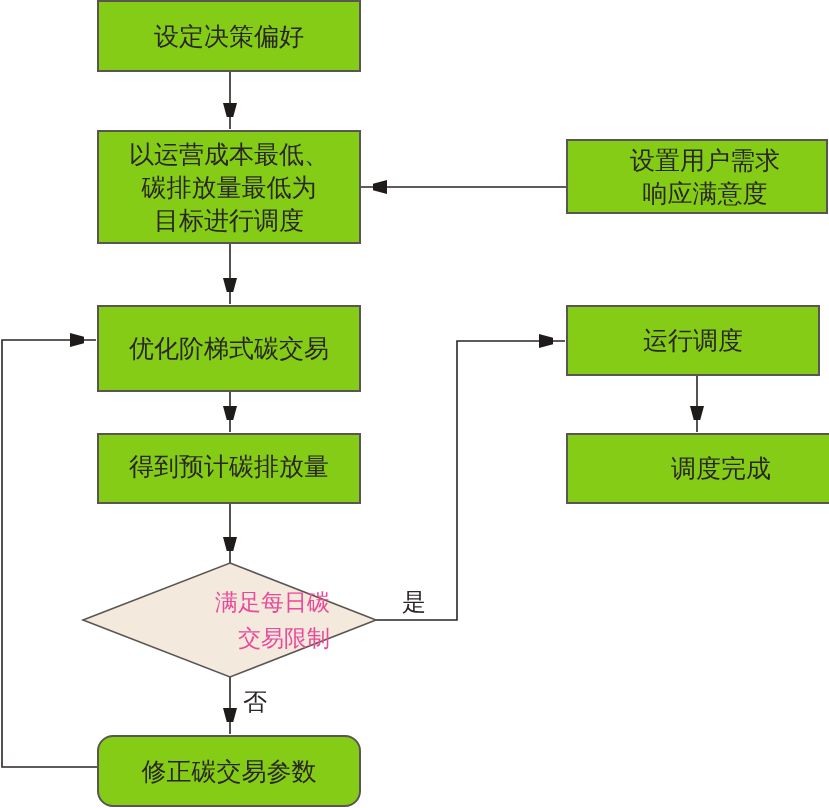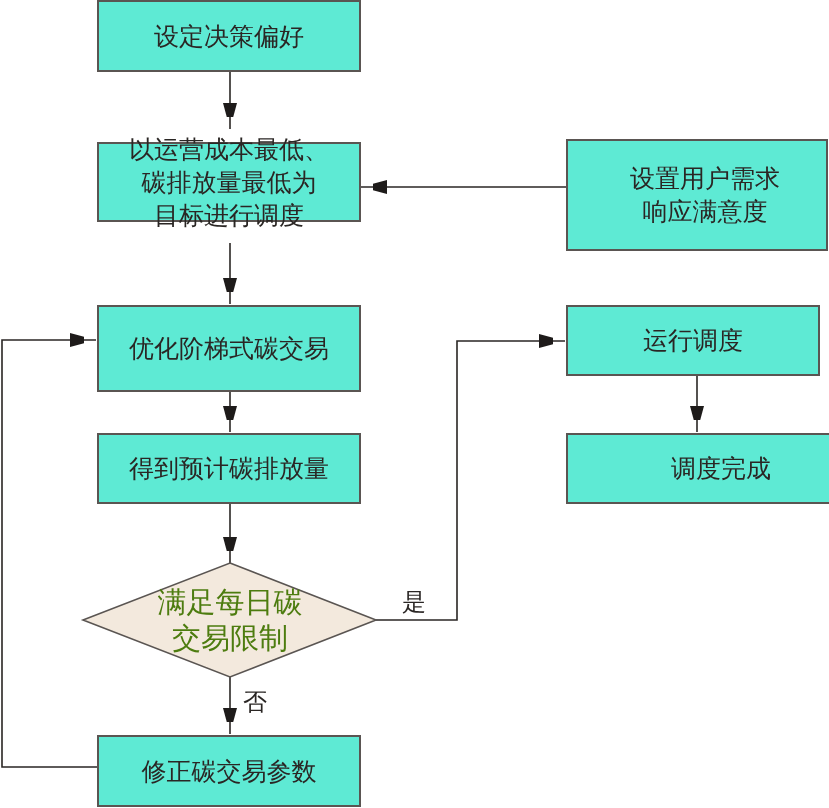--- a/index.html
+++ b/index.html
@@ -1,22 +1,22 @@
 <!DOCTYPE html>
 <html><head>
 <meta charset="utf-8">
 <style>
   html, body { margin:0; padding:0; background:#ffffff; }
   body { width:829px; height:808px; position:relative; overflow:hidden; font-family:"DejaVu Serif", serif; }
   svg { position:absolute; left:0; top:0; }
-  .box { position:absolute; background:#5eead4; border:2px solid #5a5552; box-sizing:border-box;
+  .box { position:absolute; background:#84cc16; border:2px solid #5a5552; box-sizing:border-box;
          display:flex; align-items:center; justify-content:center; text-align:center;
          font-size:25px; color:#2a2624; line-height:33px; white-space:pre-line; }
   .label { position:absolute; font-size:24px; color:#2a2624; }
-  .dtext { position:absolute; font-size:29px; color:#4d7c0f; text-align:center; line-height:36px; white-space:pre-line; }
+  .dtext { position:absolute; font-size:23px; color:#ec4899; text-align:right; line-height:36px; white-space:pre-line; }
 </style>
 </head>
 <body>
 
 <svg width="829" height="808">
   <defs>
     <marker id="arr" markerWidth="12" markerHeight="12" refX="11" refY="6" orient="auto" markerUnits="userSpaceOnUse">
       <path d="M0,0 L12,6 L0,12 Z" fill="#1e1b1a"></path>
     </marker>
     <marker id="arrv" markerWidth="14" markerHeight="28" refX="26" refY="7" orient="auto" markerUnits="userSpaceOnUse">
@@ -31,27 +31,27 @@
     <line x1="230" y1="503" x2="230" y2="563" marker-end="url(#arrv)"></line>
     <line x1="230" y1="677" x2="230" y2="734" marker-end="url(#arrv)"></line>
     <polyline points="97,767 2,767 2,340 96,340" marker-end="url(#arrv)"></polyline>
     <polyline points="376,620 457,620 457,341 565,341" marker-end="url(#arrv)"></polyline>
     <line x1="697" y1="375" x2="697" y2="432" marker-end="url(#arrv)"></line>
   </g>
   <polygon points="230,563 376,620 230,677 83,620" fill="#f3e9dd" stroke="#5a5552" stroke-width="1.6"></polygon>
 </svg>
 
 <div class="box" style="left:97px;top:0;width:264px;height:72px;">设定决策偏好</div>
-<div class="box" style="left:97px;top:130px;width:264px;height:80px;margin-top:12px;">以运营成本最低、
+<div class="box" style="left:97px;top:130px;width:264px;height:114px;">以运营成本最低、
 碳排放量最低为
 目标进行调度</div>
-<div class="box" style="left:566px;top:139px;width:262px;height:112px;padding-left:16px;">设置用户需求
+<div class="box" style="left:566px;top:139px;width:262px;height:75px;padding-left:16px;">设置用户需求
 响应满意度</div>
 <div class="box" style="left:97px;top:305px;width:264px;height:87px;">优化阶梯式碳交易</div>
-<div class="box" style="left:97px;top:433px;width:264px;height:71px;">得到预计碳排放量</div>
+<div class="box" style="left:97px;top:433px;width:264px;height:71px;font-family:Liberation Mono, monospace;">得到预计碳排放量</div>
 <div class="dtext" style="left:130px;top:584px;width:200px;">满足每日碳
 交易限制</div>
-<div class="box" style="left:97px;top:735px;width:264px;height:72px;">修正碳交易参数</div>
+<div class="box" style="left:97px;top:735px;width:264px;height:72px;border-radius:16px;">修正碳交易参数</div>
 <div class="box" style="left:566px;top:305px;width:254px;height:71px;">运行调度</div>
 <div class="box" style="left:566px;top:433px;width:310px;height:71px;">调度完成</div>
 
 <div class="label" style="left:402px;top:586px;">是</div>
 <div class="label" style="left:243px;top:686px;">否</div>
 
 </body></html>

